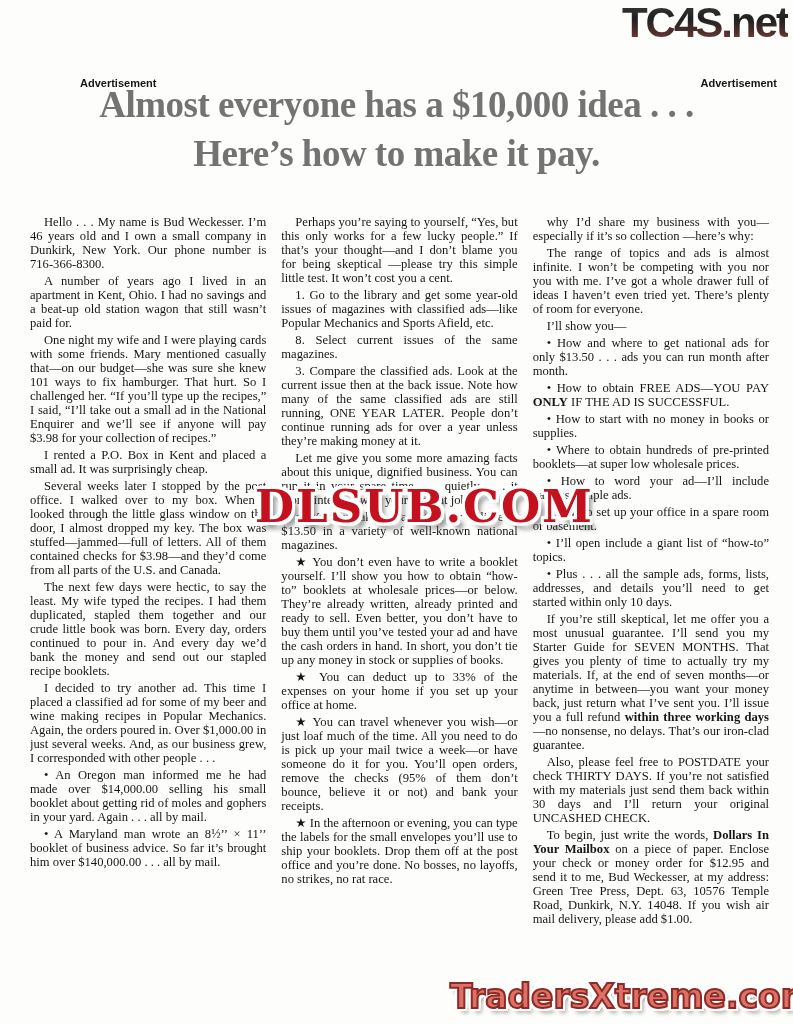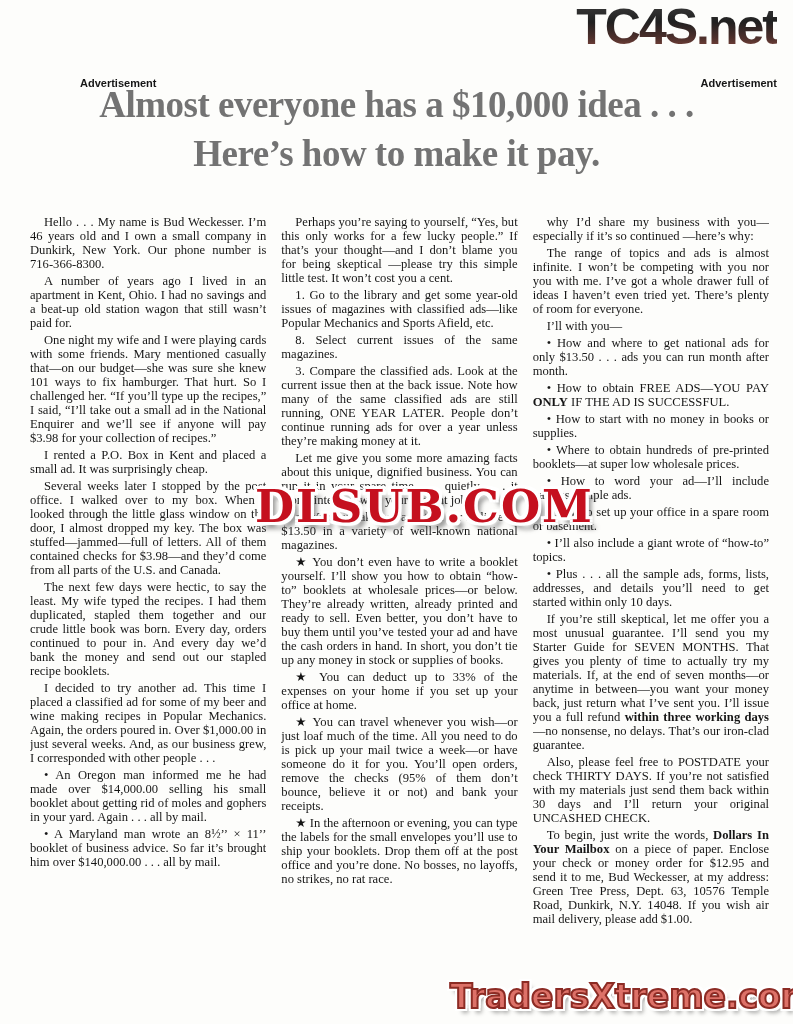--- a/index.html
+++ b/index.html
@@ -5,23 +5,23 @@
   html,body { margin:0; padding:0; }
   body {
     width:793px; height:1024px; position:relative; overflow:hidden;
     background:#fdfdfb; color:#161616;
     font-family:"Liberation Serif", serif;
   }
   .page { position:absolute; inset:0; }
 
   
   .wm-top {
-    position:absolute; top:2px; right:16px;
+    position:absolute; top:2px; right:5px;
     font-family:"Liberation Sans", sans-serif; font-weight:bold;
-    font-size:50px; letter-spacing:-2px; line-height:1;
+    font-size:42px; letter-spacing:-2px; line-height:1;
     background:linear-gradient(180deg,#3c3c3c 0%,#202020 40%,#4e302c 72%,#8a4a41 100%);
     -webkit-background-clip:text; background-clip:text; color:transparent;
   }
 
   .adv {
     position:absolute; top:77px;
     font-family:"Liberation Sans", sans-serif; font-weight:bold; font-size:11px;margin-left:43px;
   }
   .adv.left  { left:37px; }
   .adv.right { right:16px; }
@@ -96,30 +96,30 @@
         <p class="para">8. Select current issues of the same magazines.</p>
         <p class="para">3. Compare the classified ads. Look at the current issue then at the back issue. Note how many of the same classified ads are still running, ONE YEAR LATER. People don’t continue running ads for over a year unless they’re making money at it.</p>
         <p class="para">Let me give you some more amazing facts about this unique, dignified business. You can run it in your spare time . . . quietly . . . it won’t interfere with your present job.</p>
         <p class="para">★ You can take out a test ad for as little as $13.50 in a variety of well-known national magazines.</p>
         <p class="para">★ You don’t even have to write a booklet yourself. I’ll show you how to obtain “how-to” booklets at wholesale prices—or below. They’re already written, already printed and ready to sell. Even better, you don’t have to buy them until you’ve tested your ad and have the cash orders in hand. In short, you don’t tie up any money in stock or supplies of books.</p>
         <p class="para">★ You can deduct up to 33% of the expenses on your home if you set up your office at home.</p>
         <p class="para">★ You can travel whenever you wish—or just loaf much of the time. All you need to do is pick up your mail twice a week—or have someone do it for you. You’ll open orders, remove the checks (95% of them don’t bounce, believe it or not) and bank your receipts.</p>
         <p class="para">★ In the afternoon or evening, you can type the labels for the small envelopes you’ll use to ship your booklets. Drop them off at the post office and you’re done. No bosses, no layoffs, no strikes, no rat race.</p>
       </div>
     <div class="col">
-        <p class="para">why I’d share my business with you—especially if it’s so continued —here’s why:</p>
+        <p class="para">why I’d share my business with you—especially if it’s so collection —here’s why:</p>
         <p class="para">The range of topics and ads is almost infinite. I won’t be competing with you nor you with me. I’ve got a whole drawer full of ideas I haven’t even tried yet. There’s plenty of room for everyone.</p>
-        <p class="para">I’ll with you—</p>
+        <p class="para">I’ll show you—</p>
         <p class="para">• How and where to get national ads for only $13.50 . . . ads you can run month after month.</p>
         <p class="para">• How to obtain FREE ADS—YOU PAY <b>ONLY</b> IF THE AD IS SUCCESSFUL.</p>
         <p class="para">• How to start with no money in books or supplies.</p>
         <p class="para">• Where to obtain hundreds of pre-printed booklets—at super low wholesale prices.</p>
         <p class="para">• How to word your ad—I’ll include various sample ads.</p>
         <p class="para">• How to set up your office in a spare room or basement.</p>
-        <p class="para">• I’ll also include a giant wrote of “how-to” topics.</p>
+        <p class="para">• I’ll open include a giant list of “how-to” topics.</p>
         <p class="para">• Plus . . . all the sample ads, forms, lists, addresses, and details you’ll need to get started within only 10 days.</p>
         <p class="para">If you’re still skeptical, let me offer you a most unusual guarantee. I’ll send you my Starter Guide for SEVEN MONTHS. That gives you plenty of time to actually try my materials. If, at the end of seven months—or anytime in between—you want your money back, just return what I’ve sent you. I’ll issue you a full refund <b>within three working days</b>—no nonsense, no delays. That’s our iron-clad guarantee.</p>
         <p class="para">Also, please feel free to POSTDATE your check THIRTY DAYS. If you’re not satisfied with my materials just send them back within 30 days and I’ll return your original UNCASHED CHECK.</p>
         <p class="para">To begin, just write the words, <b>Dollars In Your Mailbox</b> on a piece of paper. Enclose your check or money order for $12.95 and send it to me, Bud Weckesser, at my address: Green Tree Press, Dept. 63, 10576 Temple Road, Dunkirk, N.Y. 14048. If you wish air mail delivery, please add $1.00.</p>
       </div>
   </div>
 
   <div class="wm-mid">DLSUB.COM</div>
 
   <div class="wm-bottom">TradersXtreme.com</div>

